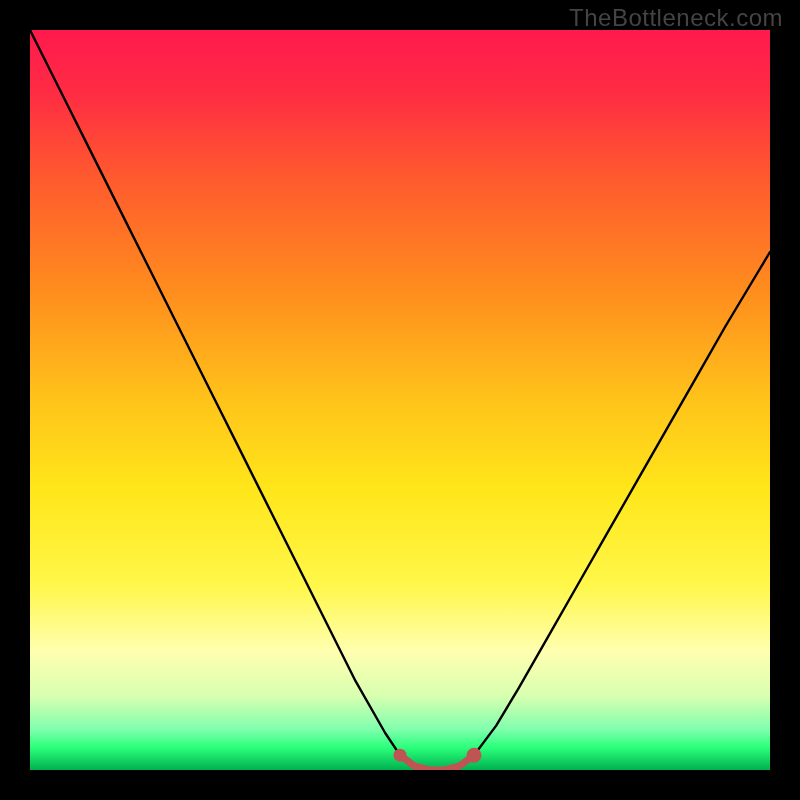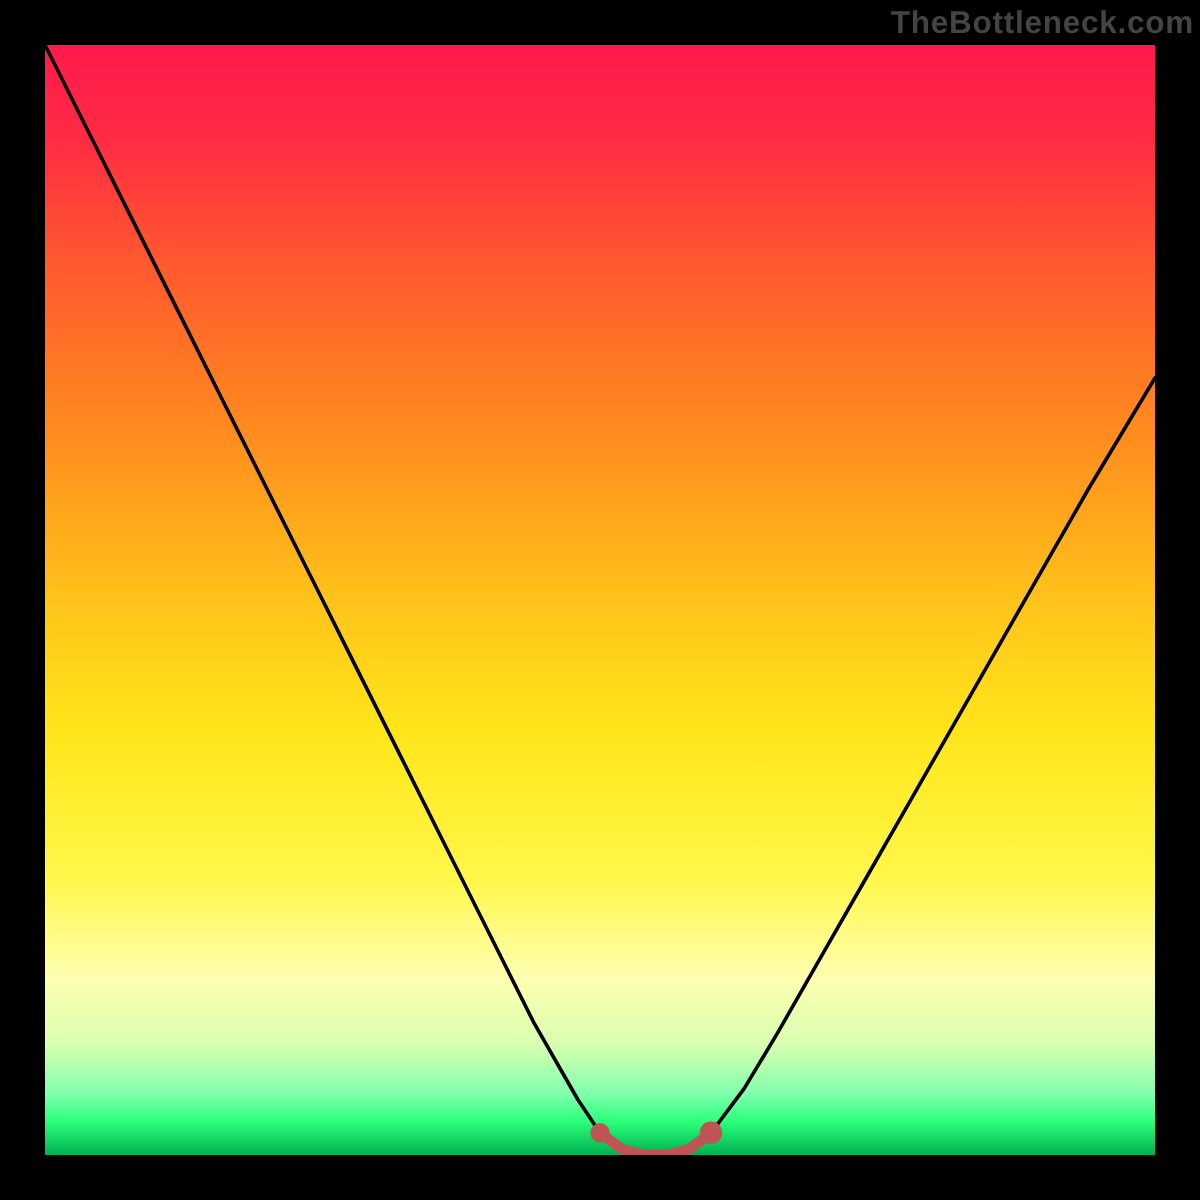--- a/index.html
+++ b/index.html
@@ -13,25 +13,25 @@
   }
   .stage {
     position: absolute;
     left: 30px;
     top: 30px;
     width: 740px;
     height: 740px;
   }
   .watermark {
     position: absolute;
-    right: 4px;
+    right: 17px;
     top: 4px;
     color: #444444;
-    font-size: 21px;
-    font-weight: 700;
+    font-size: 24px;
+    font-weight: 400;
     letter-spacing: 0.5px;
   }
   svg { display: block; }
 </style>
 </head>
 <body>
 
 <div class="watermark">TheBottleneck.com</div>
 
 <div class="stage">

